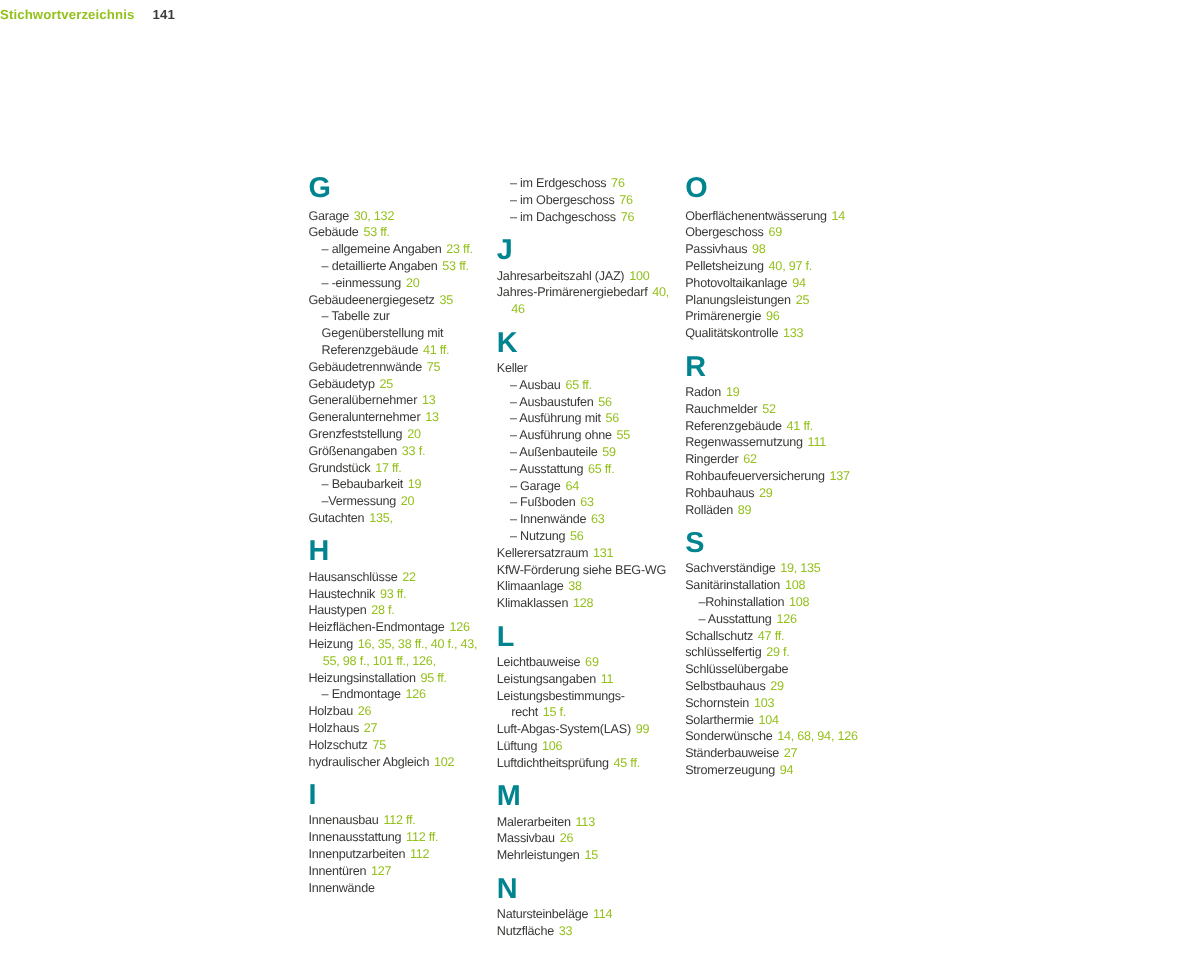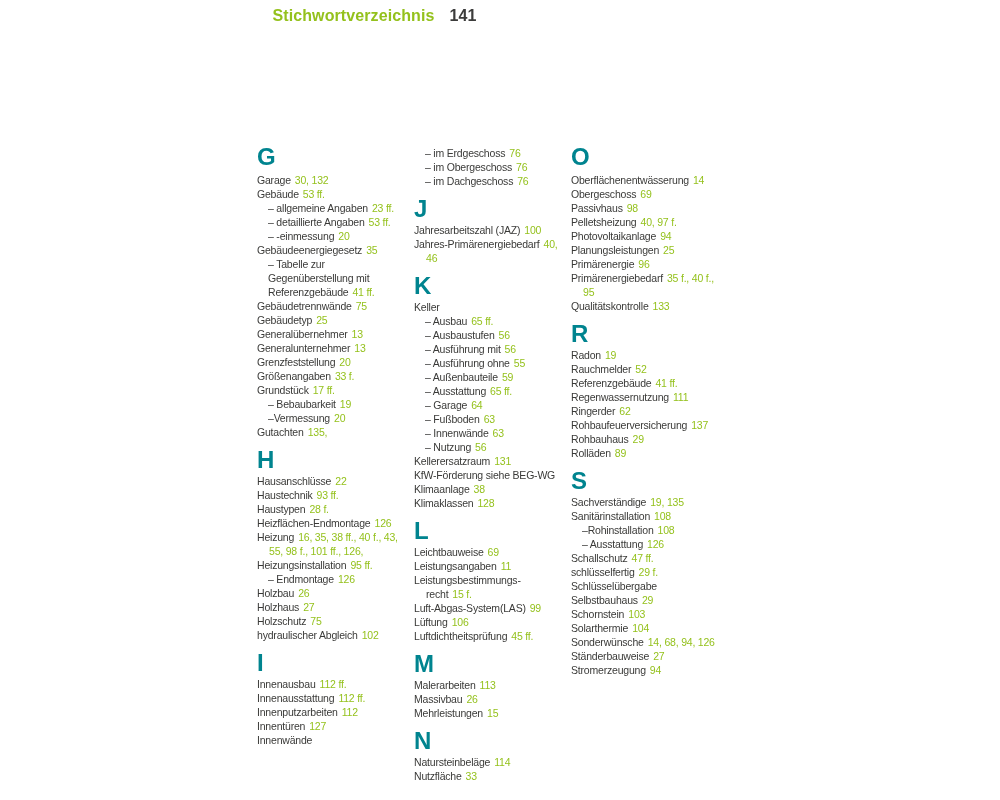--- a/index.html
+++ b/index.html
@@ -3,21 +3,21 @@
 <meta charset="utf-8">
 <style>
   * { margin:0; padding:0; box-sizing:border-box; }
   html,body { width:1000px; height:800px; background:#ffffff; overflow:hidden;
               font-family:"Liberation Sans", sans-serif; }
   body { position:relative; }
 
   
   .page-header {
     position:absolute; top:7px; left:0; width:749px;
-    text-align:center; font-size:16px; font-weight:bold; letter-spacing:0.1px;
+    text-align:left; font-size:11px; font-weight:bold; letter-spacing:0.1px;
   }
   .page-header .head-title { color:var(--green,#94C11C); }
   .page-header .head-page  { color:#3c3c3b; margin-left:15px; }
 
   
   .columns {
     position:absolute; left:257px; top:146px;
     display:flex; gap:10px; align-items:flex-start;
   }
   .col { width:147px; }
@@ -130,21 +130,20 @@
     </div>
     <div class="col">
       <div class="letter">O</div>
       <p class="entry"><span class="term">Oberflächenentwässerung</span><span class="pages">14</span></p>
       <p class="entry"><span class="term">Obergeschoss</span><span class="pages">69</span></p>
       <p class="entry"><span class="term">Passivhaus</span><span class="pages">98</span></p>
       <p class="entry"><span class="term">Pelletsheizung</span><span class="pages">40, 97 f.</span></p>
       <p class="entry"><span class="term">Photovoltaikanlage</span><span class="pages">94</span></p>
       <p class="entry"><span class="term">Planungsleistungen</span><span class="pages">25</span></p>
       <p class="entry"><span class="term">Primärenergie</span><span class="pages">96</span></p>
-      <p class="entry"><span class="term">Primärenergiebedarf</span><span class="pages">35 f., 40 f., 95</span></p>
       <p class="entry"><span class="term">Qualitätskontrolle</span><span class="pages">133</span></p>
       <div class="letter">R</div>
       <p class="entry"><span class="term">Radon</span><span class="pages">19</span></p>
       <p class="entry"><span class="term">Rauchmelder</span><span class="pages">52</span></p>
       <p class="entry"><span class="term">Referenzgebäude</span><span class="pages">41 ff.</span></p>
       <p class="entry"><span class="term">Regenwassernutzung</span><span class="pages">111</span></p>
       <p class="entry"><span class="term">Ringerder</span><span class="pages">62</span></p>
       <p class="entry"><span class="term">Rohbaufeuerversicherung</span><span class="pages">137</span></p>
       <p class="entry"><span class="term">Rohbauhaus</span><span class="pages">29</span></p>
       <p class="entry"><span class="term">Rolläden</span><span class="pages">89</span></p>

